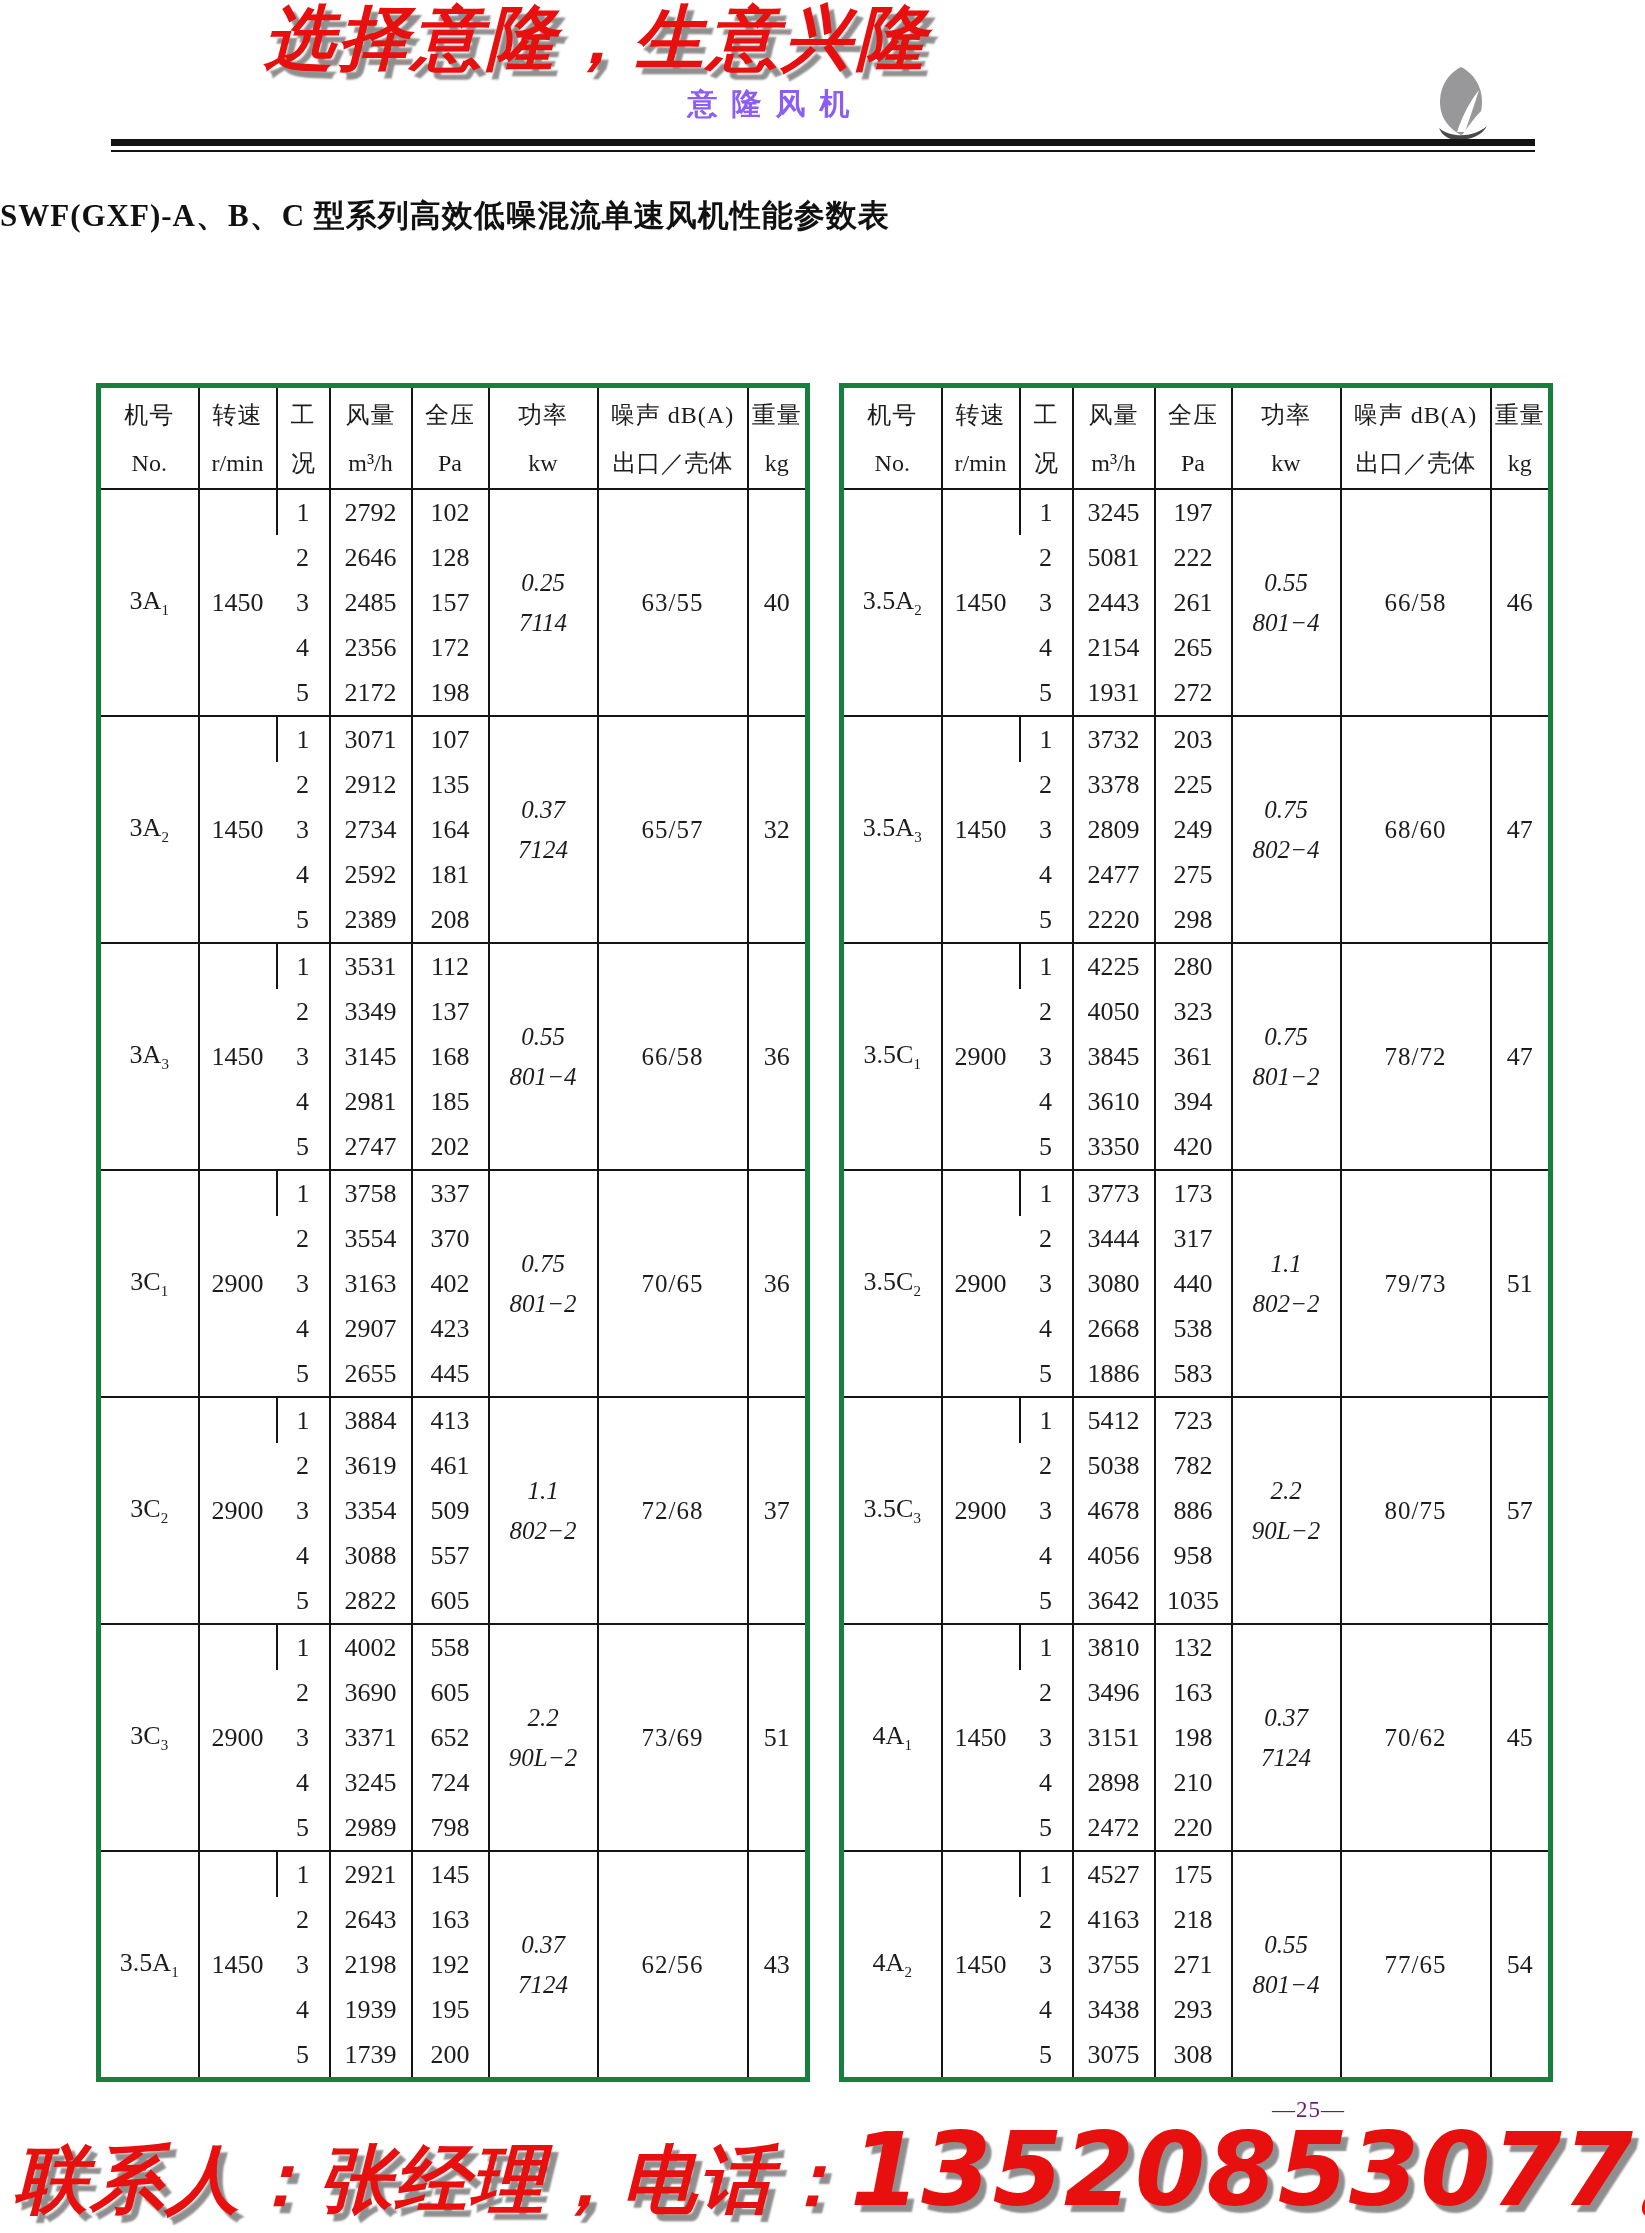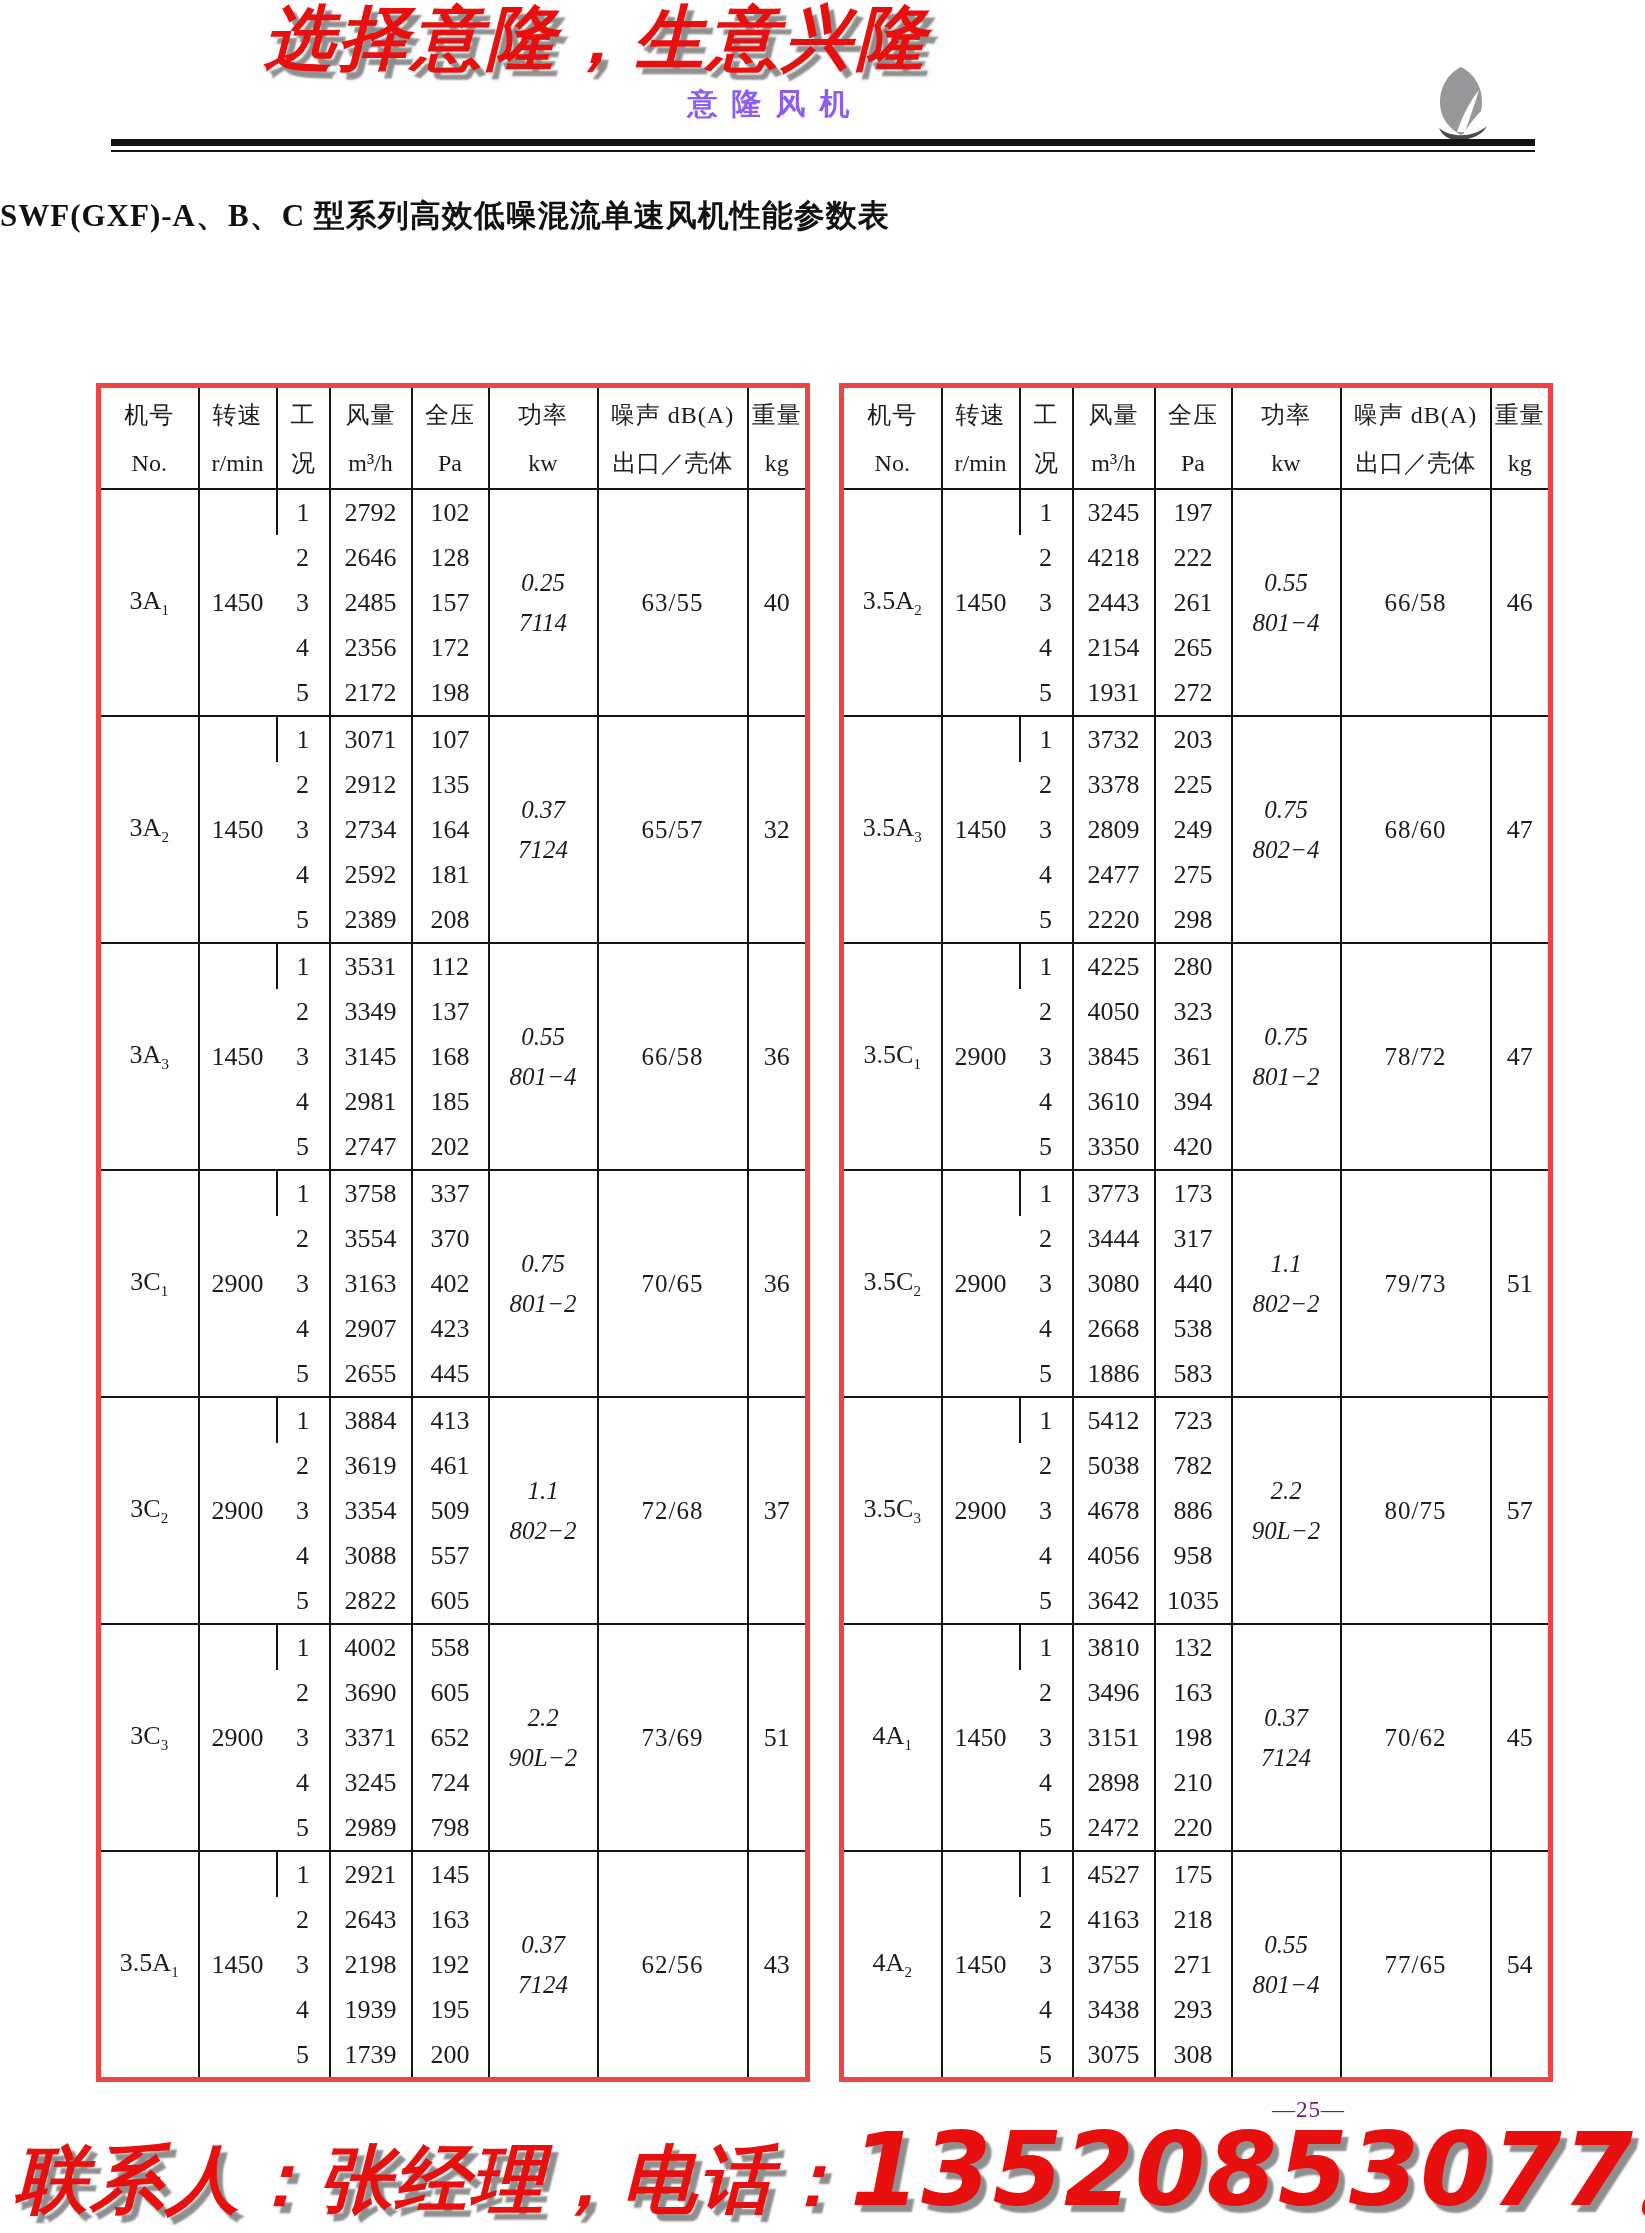--- a/index.html
+++ b/index.html
@@ -26,21 +26,21 @@
   .rule{position:absolute;top:139px;left:111px;right:111px;border-top:7px solid #131313;}
   .rule::after{content:"";display:block;height:2px;background:#131313;margin-top:4px;}
   
   .title{
     position:absolute;top:195px;left:0;width:100%;text-align:left;
     font-size:31px;font-weight:bold;color:#111;letter-spacing:1px;
   }
   
   .tbl-wrap-left{position:absolute;left:96px;top:383px;}
   .tbl-wrap-right{position:absolute;left:839px;top:383px;}
-  table{border-collapse:collapse;table-layout:fixed;background:#fff;border:5px solid #ef4444;}
+  table{border-collapse:collapse;table-layout:fixed;background:#fff;border:5px solid #15803d;}
   th,td{border-left:2px solid #151515;padding:0;text-align:center;vertical-align:middle;color:#1c1c1c;overflow:hidden;}
   th:first-child,td:first-child{border-left:none;}
   thead th{border-bottom:2px solid #151515;height:100px;font-weight:normal;}
   tbody td{height:45px;font-size:26px;}
   tbody tr.group-start td{border-top:2px solid #151515;}
   [data-name="header-line1"]{font-size:24px;line-height:30px;margin-bottom:12px;letter-spacing:1px;}
   [data-name="header-line2"]{font-size:24px;line-height:26px;margin-top:20px;}
   [data-name="model-cell"]{font-size:26px;font-family:Liberation Serif, serif;}
   [data-name="model-subscript"]{font-size:15px;}
   [data-name="power-cell"] div{font-size:25px;line-height:40px;font-style:italic;}
@@ -418,21 +418,21 @@
           <td data-name="pressure-cell">197</td>
           <td data-name="power-cell" rowspan="5">
             <div data-name="power-kw">0.55</div>
             <div data-name="power-motor">801−4</div>
           </td>
           <td data-name="noise-cell" rowspan="5">66/58</td>
           <td data-name="weight-cell" rowspan="5">46</td>
         </tr>
         <tr data-name="table-row">
           <td data-name="condition-cell">2</td>
-          <td data-name="flow-cell">4218</td>
+          <td data-name="flow-cell">5081</td>
           <td data-name="pressure-cell">222</td>
         </tr>
         <tr data-name="table-row">
           <td data-name="condition-cell">3</td>
           <td data-name="flow-cell">2443</td>
           <td data-name="pressure-cell">261</td>
         </tr>
         <tr data-name="table-row">
           <td data-name="condition-cell">4</td>
           <td data-name="flow-cell">2154</td>

